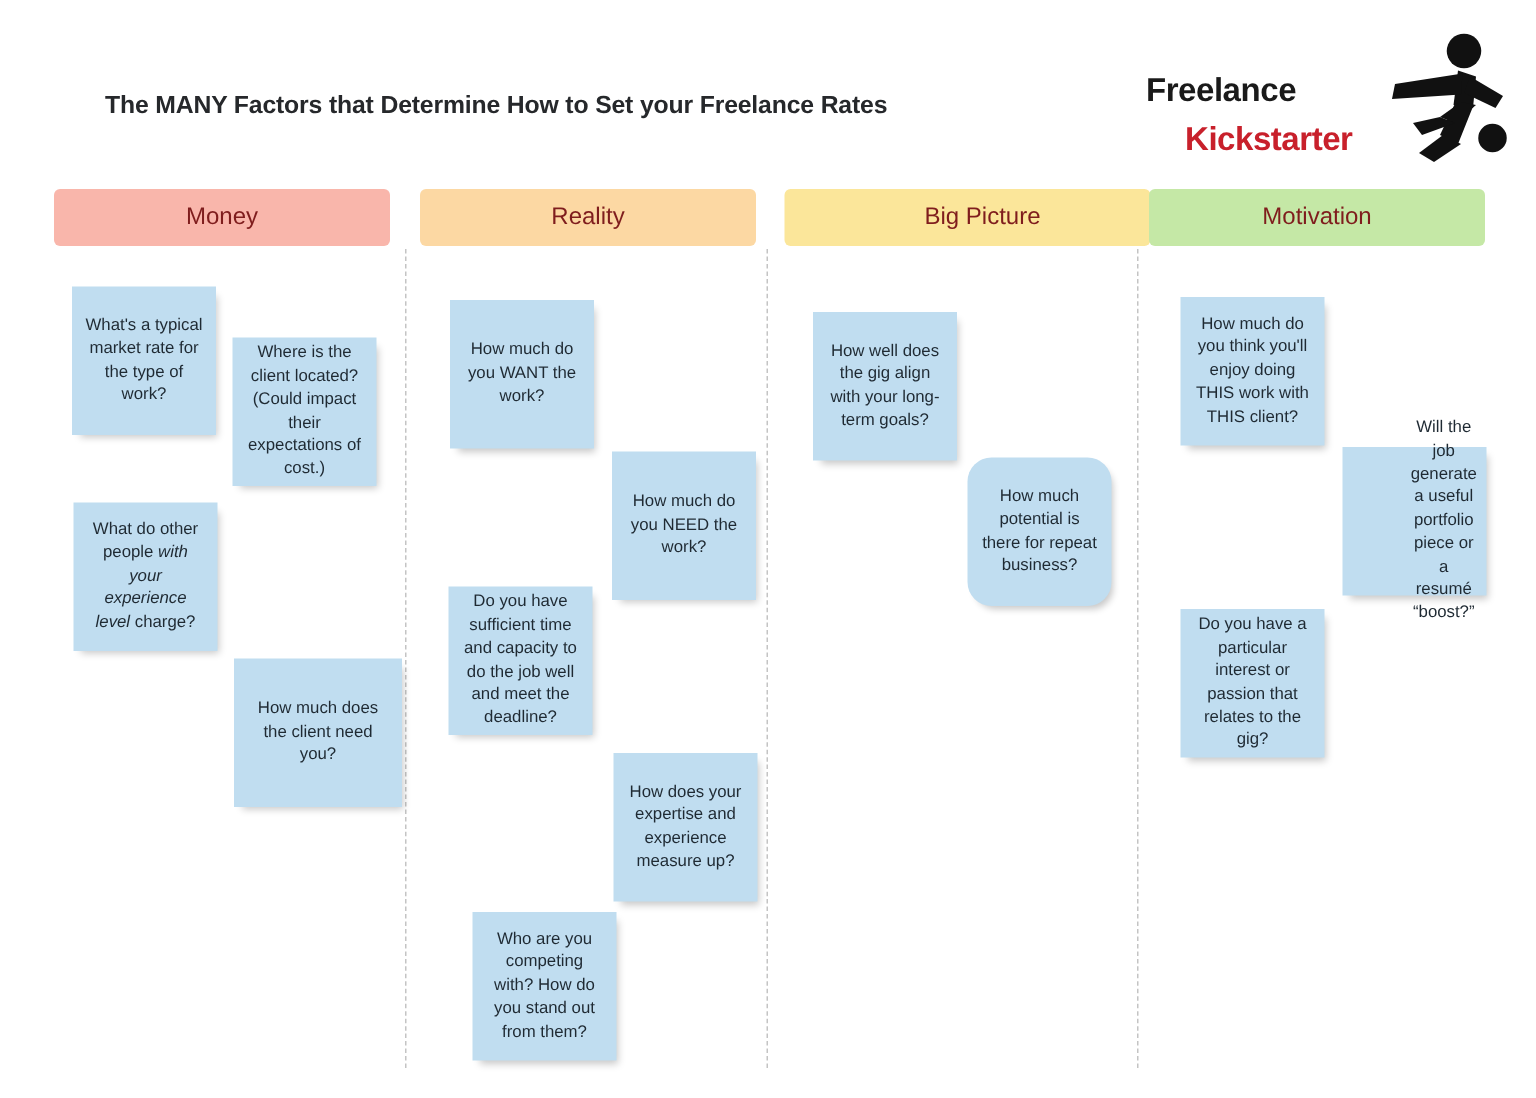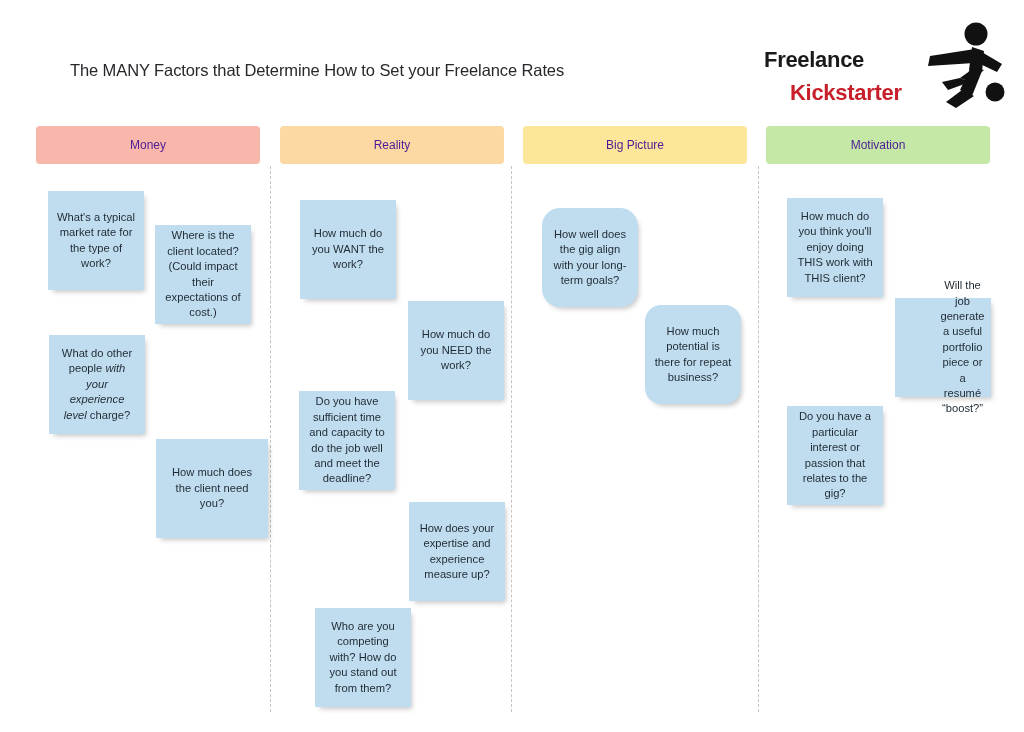--- a/index.html
+++ b/index.html
@@ -20,21 +20,21 @@
     height: 732px;
     background: #ffffff;
   }
 
   
   .page-title {
     position: absolute;
     left: 70px;
     top: 61px;
     font-size: 16.5px;
-    font-weight: normal;
+    font-weight: bold;
     color: #26282b;
     letter-spacing: -0.1px;
     white-space: nowrap;
   }
 
   .logo {
     position: absolute;
     left: 758px;
     top: 18px;
     width: 252px;
@@ -66,22 +66,22 @@
   }
 
   
   .col-header {
     position: absolute;
     height: 38px;
     border-radius: 4px;
     display: flex;
     align-items: center;
     justify-content: center;
-    font-size: 12px;
-    color: #4c1d95;
+    font-size: 16px;
+    color: #7f1d1d;
   }
   .divider {
     position: absolute;
     top: 166px;
     width: 0;
     height: 546px;
     border-left: 1.4px dashed #c4c4c4;
   }
 
   
@@ -126,21 +126,21 @@
     </svg>
   </div>
 
   <div id="headers">
       <div class="col-header" style="left: 36px; top: 126px; width: 224px; background: rgb(249, 182, 171);">
         <span>Money</span>
       </div>
       <div class="col-header" style="left: 280px; top: 126px; width: 224px; background: rgb(252, 216, 163);">
         <span>Reality</span>
       </div>
-      <div class="col-header" style="left: 523px; top: 126px; width: 224px; background: rgb(251, 230, 154);">
+      <div class="col-header" style="left: 523px; top: 126px; width: 224px; background: rgb(251, 230, 154); padding-left: 20px;">
         <span>Big Picture</span>
       </div>
       <div class="col-header" style="left: 766px; top: 126px; width: 224px; background: rgb(197, 232, 166);">
         <span>Motivation</span>
       </div>
     </div>
   <div id="dividers">
       <div class="divider" style="left: 270px;"></div>
       <div class="divider" style="left: 511px;"></div>
       <div class="divider" style="left: 758px;"></div>
@@ -166,21 +166,21 @@
       </div>
       <div class="note" style="left: 299px; top: 377px; width: 96px; height: 99px;">
         <span>Do you have sufficient time and capacity to do the job well and meet the deadline?</span>
       </div>
       <div class="note" style="left: 409px; top: 488px; width: 96px; height: 99px;">
         <span>How does your expertise and experience measure up?</span>
       </div>
       <div class="note" style="left: 315px; top: 594px; width: 96px; height: 99px;">
         <span>Who are you competing with? How do you stand out from them?</span>
       </div>
-      <div class="note" style="left: 542px; top: 194px; width: 96px; height: 99px; border-radius: 18px;">
+      <div class="note" style="left: 542px; top: 194px; width: 96px; height: 99px;">
         <span>How well does the gig align with your long-term goals?</span>
       </div>
       <div class="note" style="left: 645px; top: 291px; width: 96px; height: 99px; border-radius: 16px;">
         <span>How much potential is there for repeat business?</span>
       </div>
       <div class="note" style="left: 787px; top: 184px; width: 96px; height: 99px;">
         <span>How much do you think you'll enjoy doing THIS work with THIS client?</span>
       </div>
       <div class="note" style="left: 895px; top: 284px; width: 96px; height: 99px; padding-left: 48px;">
         <span>Will the job generate a useful portfolio piece or a resumé “boost?”</span>

